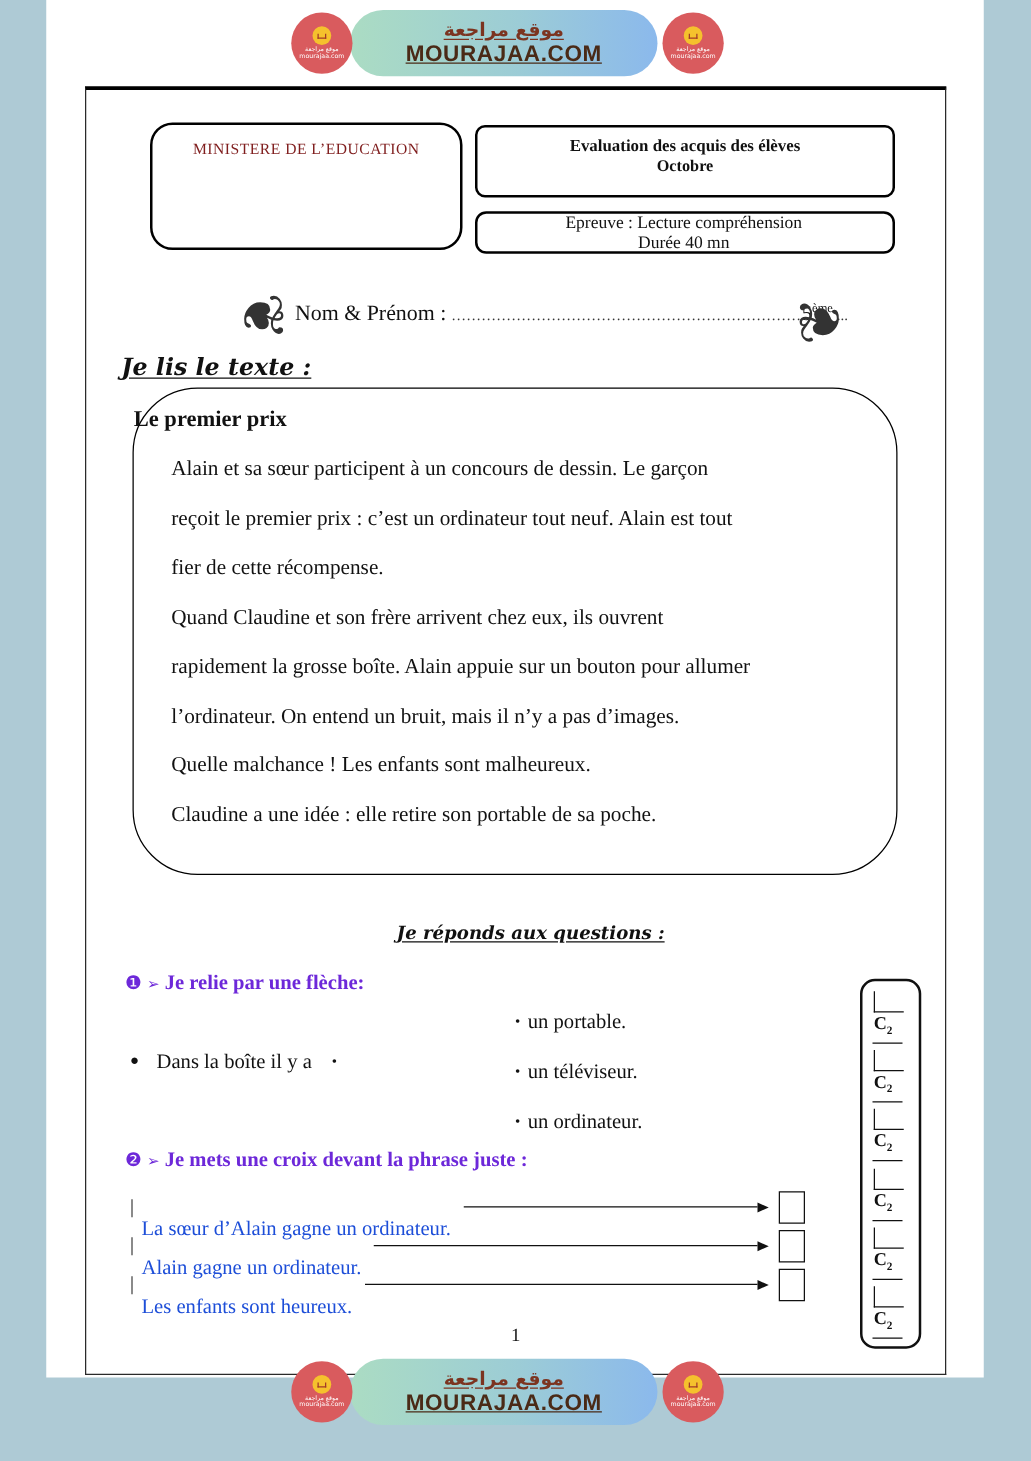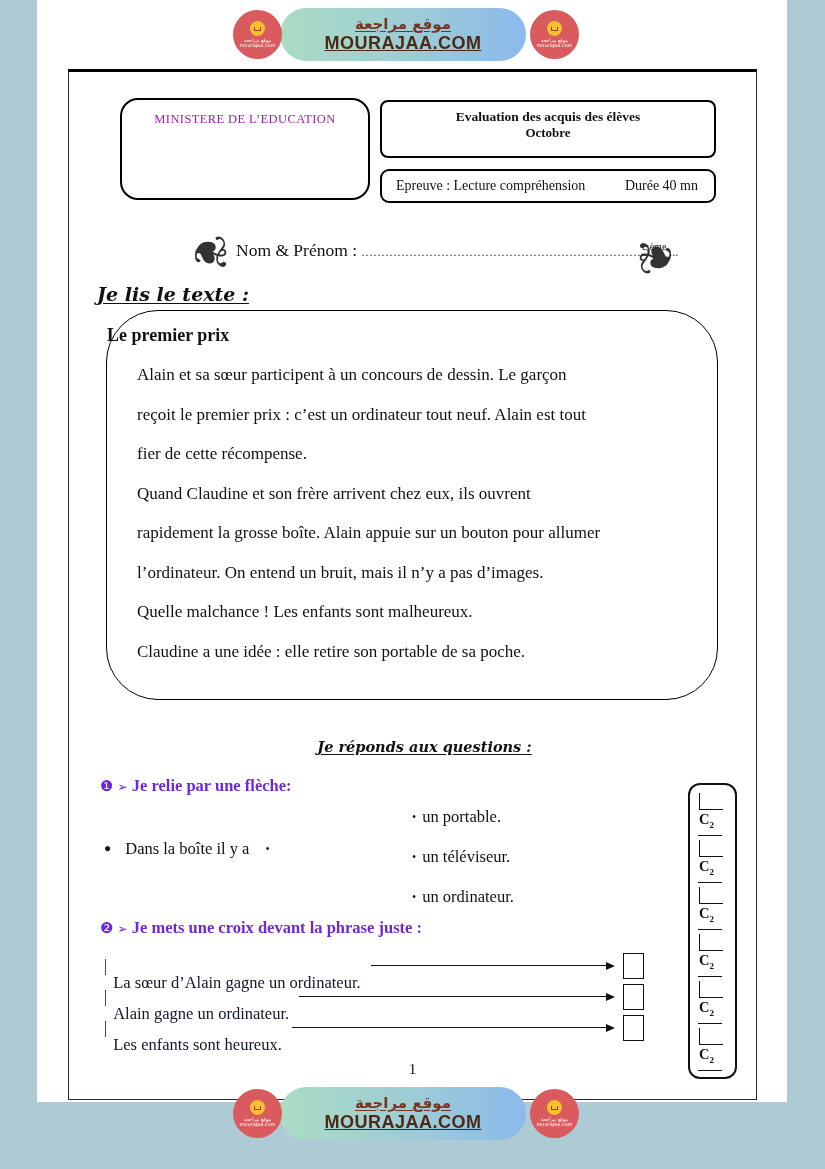--- a/index.html
+++ b/index.html
@@ -20,28 +20,28 @@
   .badge { position:absolute; width:49px; height:49px; border-radius:50%; background:#d95b5e;
     z-index:7; display:flex; flex-direction:column; align-items:center; justify-content:center; }
   .badge .yellow { width:15px; height:15px; border-radius:50%; background:#f5c12d;
     display:flex; align-items:center; justify-content:center; margin-bottom:2px; }
   .badge .book { width:7px; height:4px; border-bottom:1.5px solid #a33a28; border-left:1.5px solid #a33a28; border-right:1.5px solid #a33a28; }
   .badge .tiny { font-family:"DejaVu Sans", sans-serif; font-size:5px; color:#ffffff; line-height:5px; text-align:center; }
 
   
   .ministry-box { position:absolute; left:120px; top:98px; width:250px; height:102px;
     border:2px solid #000; border-radius:18px; text-align:center; padding-top:12px; }
-  .ministry-box .t { font-size:12.5px; letter-spacing:.4px; color:#a21caf; }
+  .ministry-box .t { font-size:12.5px; letter-spacing:.4px; color:#7f1d1d; }
   .eval-box { position:absolute; left:380px; top:100px; width:336px; height:58px;
     border:2px solid #000; border-radius:8px; text-align:center; padding-top:7px; }
   .eval-box .l1 { font-size:13.5px; font-weight:bold; color:#111; }
   .eval-box .l2 { font-size:13px; font-weight:bold; color:#111; }
   .epreuve-box { position:absolute; left:380px; top:169px; width:336px; height:34px;
     border:2px solid #000; border-radius:9px; display:flex; align-items:center;
-    justify-content:space-between; padding:0 16px 0 14px; }
+    justify-content:space-between; padding:0 16px 0 14px;flex-direction:column; }
   .epreuve-box span { font-size:14px; color:#111; }
 
   
   .name-row { position:absolute; left:0; top:228px; width:825px; height:60px; }
   .ornament { position:absolute; font-size:46px; color:#333; line-height:46px; }
   .orn-left  { left:190px; top:2px; transform:rotate(90deg); }
   .orn-right { left:638px; top:6px; transform:rotate(-90deg); }
   .name-line { position:absolute; left:236px; top:12px; width:390px; white-space:nowrap; }
   .name-label { font-size:17.5px; color:#111; }
   .name-dots { font-size:12px; color:#333; letter-spacing:1px; }
@@ -72,21 +72,21 @@
   .q1-option { font-size:16.5px; color:#111; line-height:40px; white-space:nowrap; }
   .opt-bullet { font-size:12px; vertical-align:1px; padding-right:6px; }
   .q1-left { position:absolute; left:104px; top:839px; font-size:16.5px; color:#111; white-space:nowrap; }
   .q1-left .lead-bullet { font-size:12px; vertical-align:2px; padding-right:14px; }
   .q1-left .join-bullet { font-size:12px; vertical-align:1px; padding-left:16px; }
 
   
   .q2-rows { position:absolute; left:104px; top:950px; width:540px; }
   .q2-row { display:flex; align-items:center; height:31px; }
   .q2-bar { font-size:16px; color:#111; padding-right:6px; }
-  .q2-text { font-size:16.5px; color:#0f172a; white-space:nowrap;margin-top:35px; }
+  .q2-text { font-size:16.5px; color:#1d4ed8; white-space:nowrap;margin-top:35px; }
   .q2-line { flex:1; border-top:1.6px solid #111; margin:0 0 0 10px; }
   .q2-head { width:0; height:0; border-left:9px solid #111; border-top:4px solid transparent; border-bottom:4px solid transparent; }
   .q2-box { width:21px; height:26px; border:1.7px solid #111; margin-left:8px; background:#fff; }
 
   
   .score-panel { position:absolute; left:688px; top:783px; width:49px; height:296px;
     border:2px solid #111; border-radius:12px; display:flex; flex-direction:column;
     justify-content:space-between; padding:8px 6px 6px 8px; }
   .score-cell { display:flex; flex-direction:column; align-items:flex-start; }
   .score-bracket { width:24px; height:17px; border-left:1.8px solid #111; border-bottom:1.8px solid #111; margin-left:1px; }

